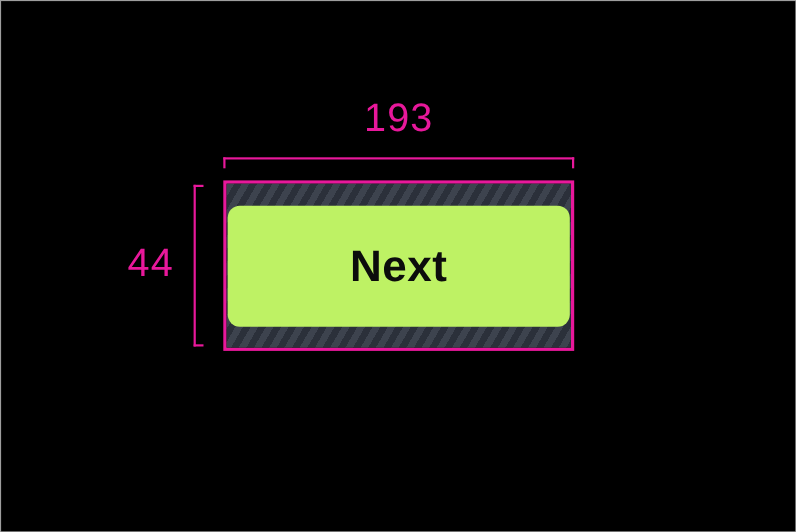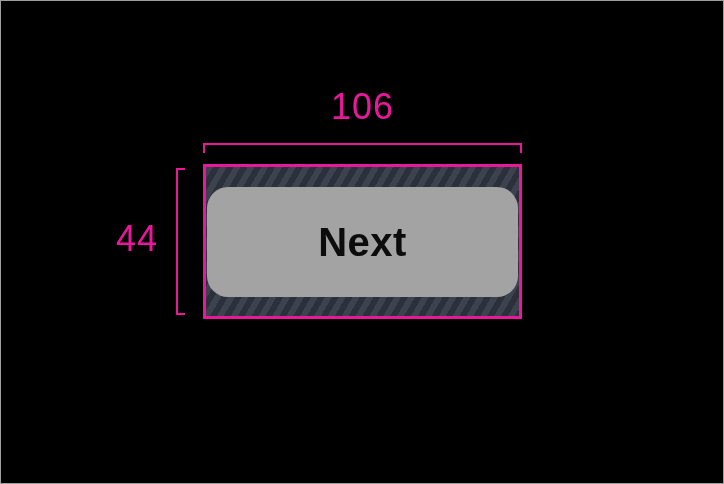--- a/index.html
+++ b/index.html
@@ -88,38 +88,38 @@
     );
   }
 
   
   .next-button {
     position: absolute;
     left: 1px;
     right: 1px;
     top: 20px;
     height: 110px;
-    background: #a3a3a3;
-    border-radius: 21px;
+    background: #bef264;
+    border-radius: 11px;
     display: flex;
     align-items: center;
     justify-content: center;
     color: #0c0c0c;
     font-size: 40px;
     font-weight: 600;
     letter-spacing: 0.5px;
     cursor: pointer;
   }
 </style>
 </head>
 <body>
 
 <div class="canvas">
 
-  <div class="dim-label dim-label--width">106</div>
+  <div class="dim-label dim-label--width">193</div>
   <div class="bracket bracket--width"></div>
 
   <div class="dim-label dim-label--height">44</div>
   <div class="bracket bracket--height"></div>
 
   <div class="bounds-box">
     <div class="padding-hatch"></div>
     <div class="next-button">Next</div>
   </div>
 

